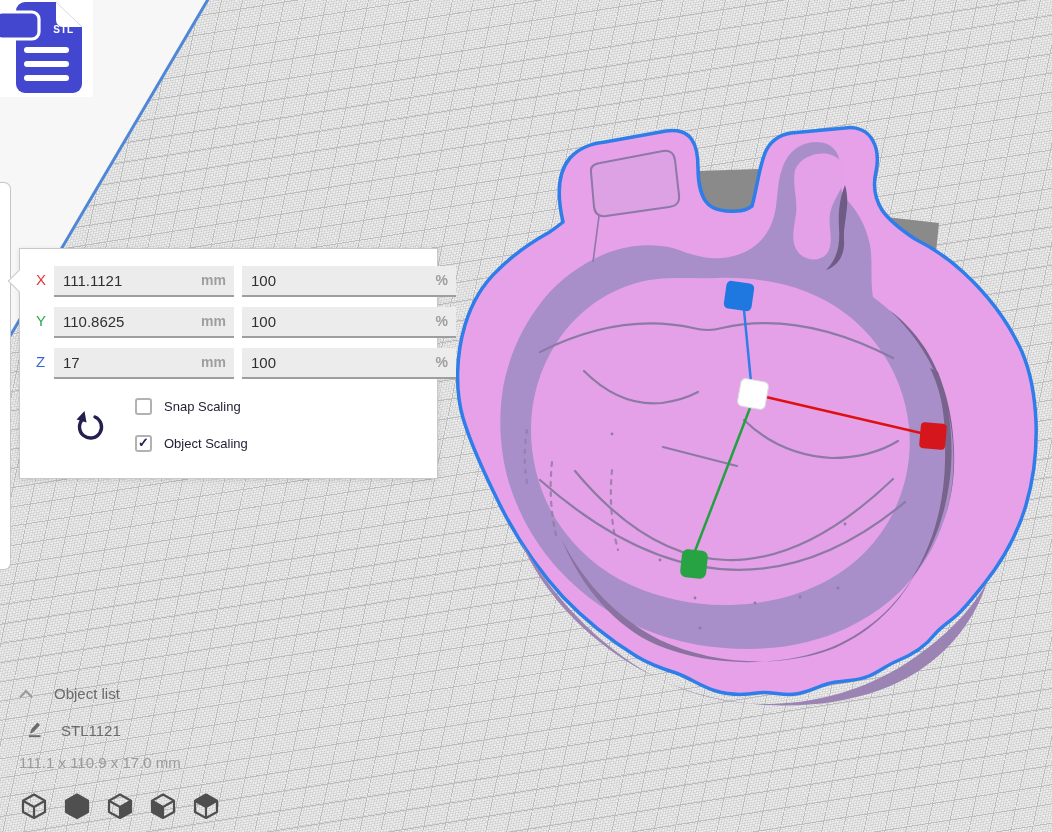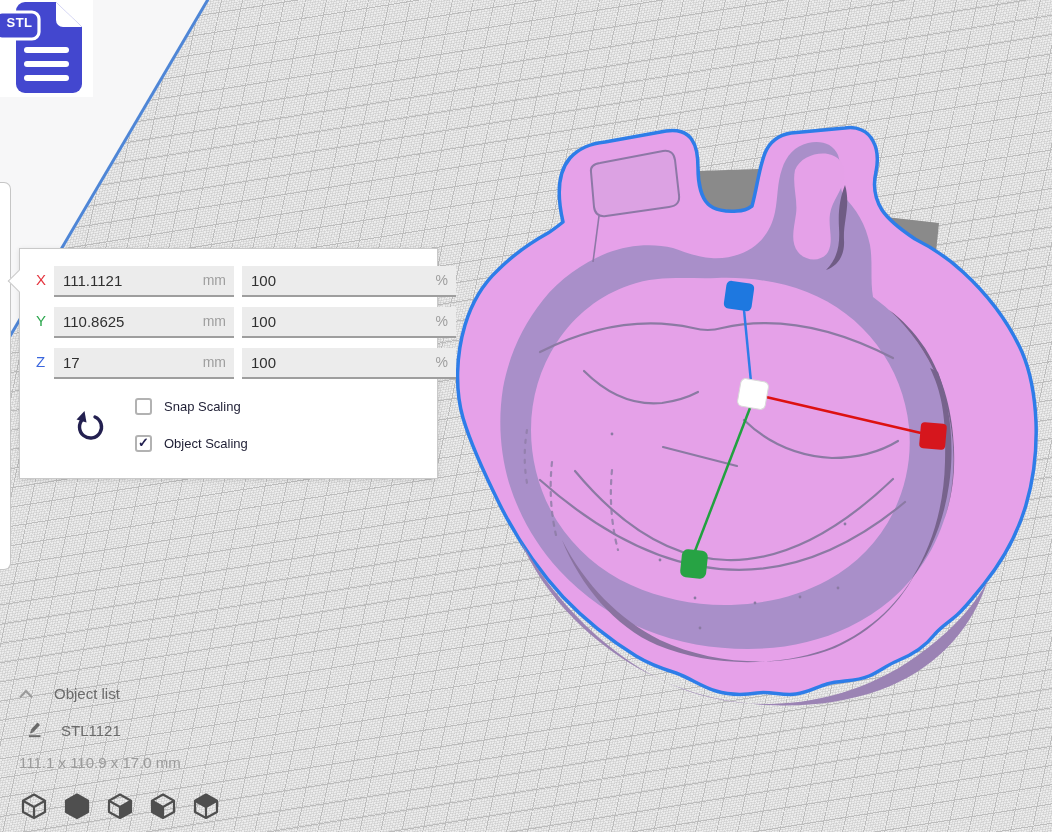--- a/index.html
+++ b/index.html
@@ -28,43 +28,43 @@
   
   .left-strip{
     position:absolute;left:-2px;top:182px;width:12px;height:386px;background:#ffffff;
     border:1px solid #c6c6c6;border-left:none;border-radius:0 7px 7px 0;z-index:3;
   }
 
   
   .stl-patch{position:absolute;left:0;top:0;width:93px;height:97px;background:#ffffff;z-index:3;}
   .stl-patch svg{position:absolute;left:0;top:0;}
   .stl-badge-text{
-    position:absolute;left:1px;top:15px;width:37px;text-align:center;
-    color:#ffffff;font-size:13px;font-weight:bold;letter-spacing:.5px;z-index:4;
+    position:absolute;left:1px;top:24px;width:37px;text-align:center;
+    color:#ffffff;font-size:10px;font-weight:bold;letter-spacing:.5px;z-index:4;padding-left:44px;
   }
 
   
   .scale-panel{
     position:absolute;left:19px;top:248px;width:417px;height:229px;background:#ffffff;
     border:1px solid #c9c9c9;box-shadow:0 1px 5px rgba(0,0,0,.10);z-index:5;
   }
   .notch{
     position:absolute;left:-9px;top:24px;width:15px;height:15px;background:#ffffff;
     border-left:1px solid #c9c9c9;border-bottom:1px solid #c9c9c9;transform:rotate(45deg);
   }
   .srow{position:absolute;left:0;width:100%;height:31px;}
   .axis{position:absolute;left:16px;top:5px;width:20px;font-size:15px;text-align:left;}
   .ax-x{color:#e5353f;} .ax-y{color:#2da74e;} .ax-z{color:#3a66dd;}
   .field{position:absolute;top:0;height:29px;background:#ececec;border-bottom:2px solid #9e9e9e;}
   .f1{left:34px;width:180px;} .f2{left:222px;width:214px;}
   .fin{
     position:absolute;inset:0;width:100%;height:100%;box-sizing:border-box;border:none;background:transparent;
     font-family:"Liberation Sans",sans-serif;font-size:15px;color:#303030;padding:0 44px 0 9px;outline:none;
   }
-  .unit{position:absolute;right:8px;top:6px;font-size:14px;color:#9e9e9e;pointer-events:none;}
+  .unit{position:absolute;right:8px;top:6px;font-size:14px;color:#9e9e9e;pointer-events:none;font-weight:bold;}
   .chkrow{position:absolute;left:0;width:100%;height:20px;}
   .chk{
     position:absolute;left:115px;top:0;width:17px;height:17px;background:#fff;
     border:2px solid #b2b2b2;border-radius:3px;box-sizing:border-box;cursor:pointer;
   }
   .chk .mark{position:absolute;left:1px;top:-2px;font-size:13px;font-weight:bold;color:#232050;}
   .chklabel{position:absolute;left:144px;top:1px;font-size:13px;color:#1e1e34;}
   .reset{
     position:absolute;left:50px;top:160px;width:36px;height:36px;background:none;border:none;padding:0;cursor:pointer;
   }

